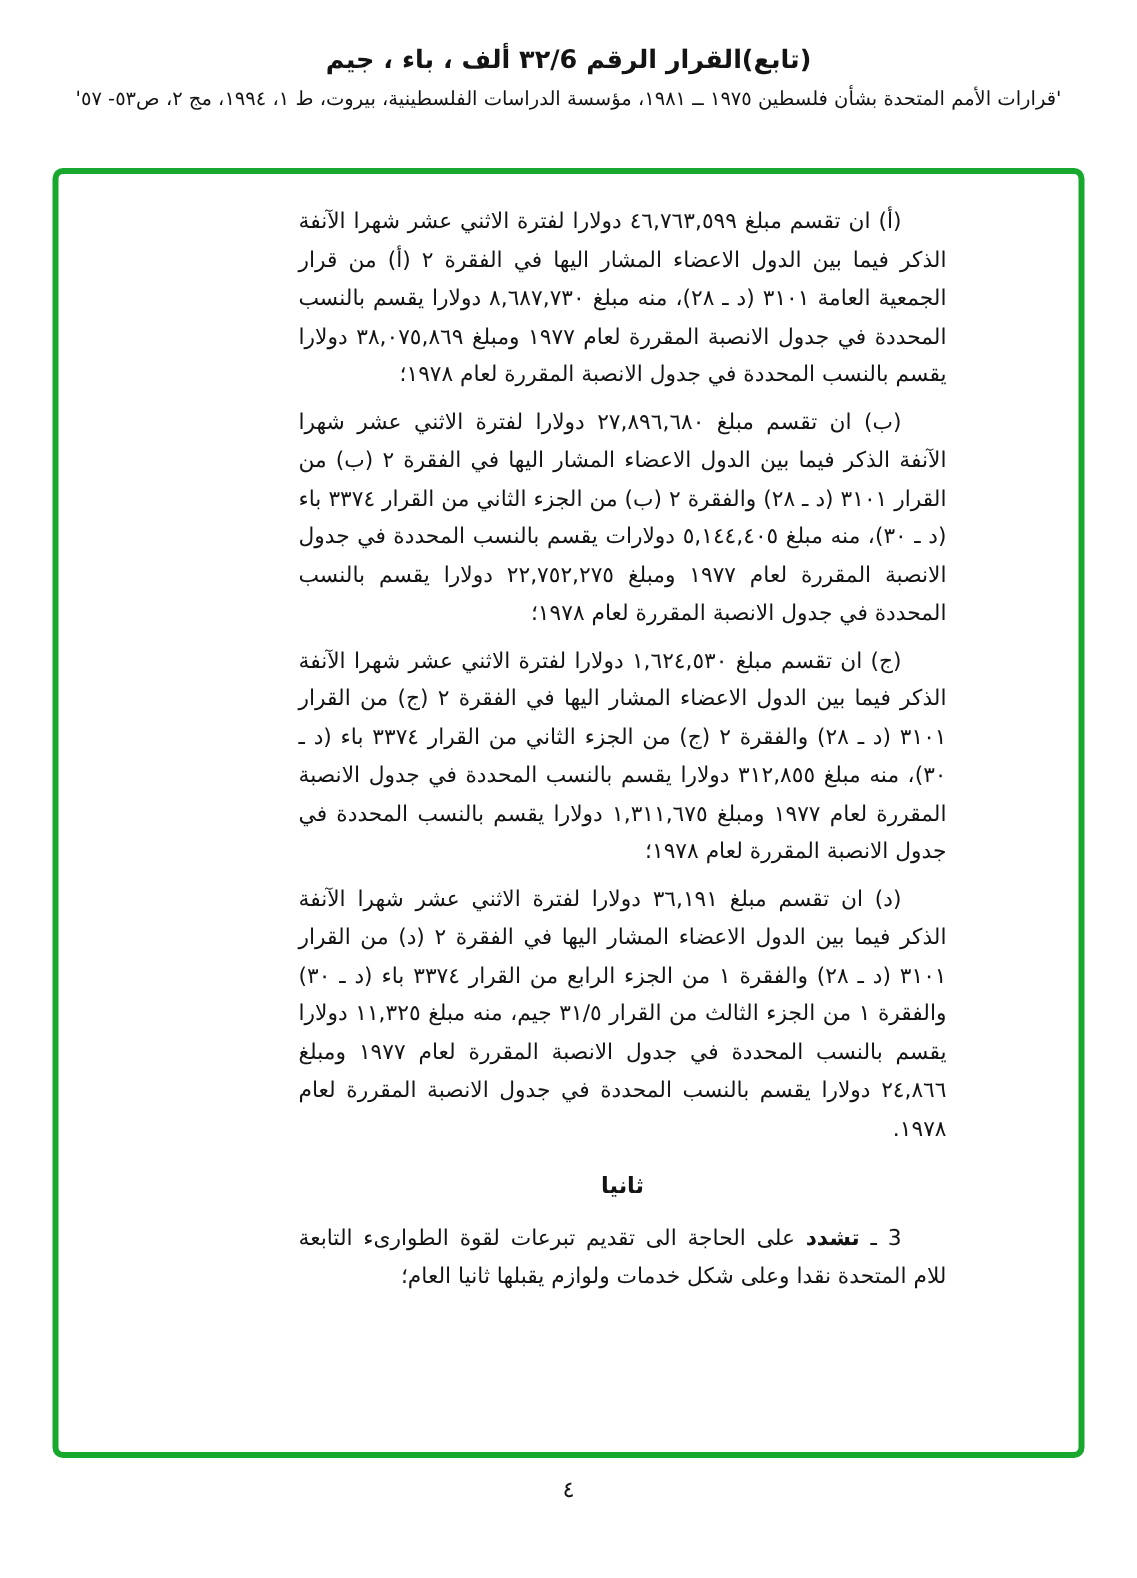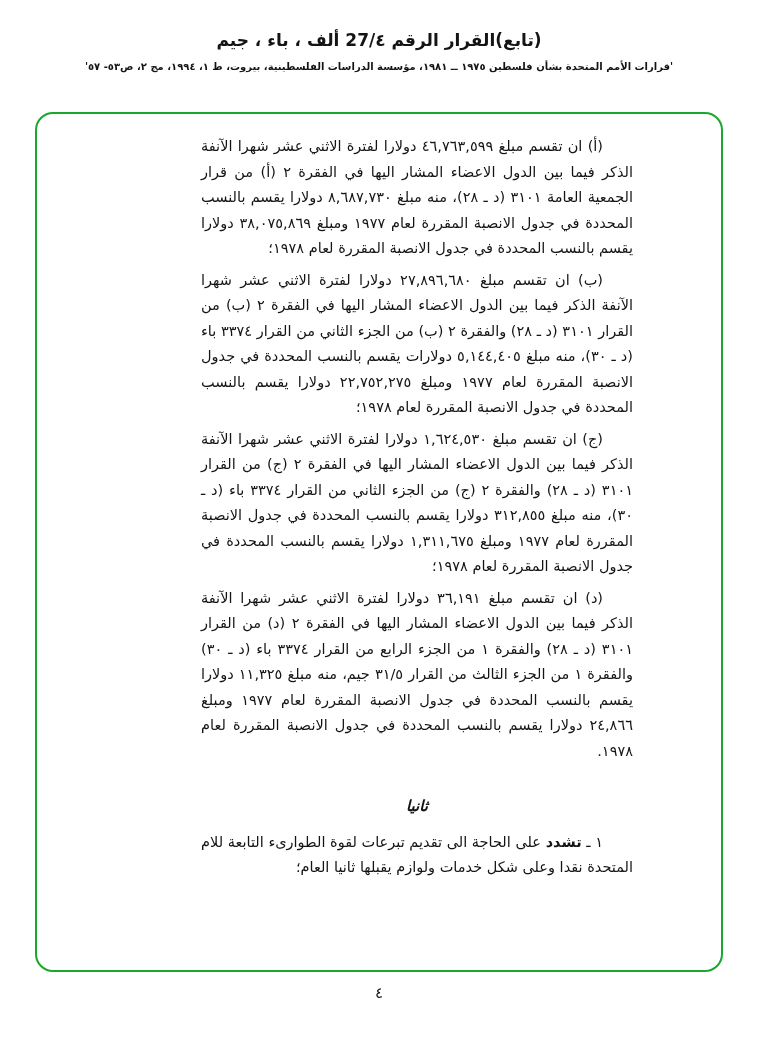--- a/index.html
+++ b/index.html
@@ -21,56 +21,55 @@
     text-align: center;
     padding-top: 28px;
   }
   .doc-title {
     font-size: 17px;
     font-weight: bold;
     letter-spacing: 0.2px;
     line-height: 24px;
   }
   .doc-source {
-    font-size: 10px;
-    font-weight: bold;
+    font-size: 13px;
+    font-weight: normal;
     margin-top: 8px;
     line-height: 14px;
   }
   .decision-frame {
     position: absolute;
     left: 35px;
     top: 112px;
     width: 688px;
     height: 860px;
     box-sizing: border-box;
-    border: 2px solid #ec4899;
-    border-radius: 18px;
+    border: 4px solid #ec4899;
+    border-radius: 7px;
     background: #ffffff;
   }
   .decision-body {
     position: absolute;
     top: 20px;
     right: 88px;
     width: 432px;
     direction: rtl;
     text-align: justify;
     font-size: 14.5px;
     line-height: 25.5px;
   }
   .decision-body p {
     margin: 0 0 6px 0;
     text-indent: 30px;
   }
   .section-heading {
     text-align: center;
     font-weight: bold;
     font-size: 15px;
-    margin: 30px 0 10px 0;
-    font-style: italic;
+    margin: 12px 0 10px 0;
   }
   .section-item {
     margin: 0;
     text-indent: 14px;
   }
   .bold-word {
     font-weight: bold;
     margin-top: 17px;
   }
   .page-number {
@@ -81,37 +80,37 @@
     text-align: center;
     font-size: 15px;
   }
 </style>
 </head>
 <body>
 
 <div class="page">
 
   <div class="doc-header">
-    <div class="doc-title">(تابع)القرار الرقم 27/٤ ألف ، باء ، جيم</div>
+    <div class="doc-title">(تابع)القرار الرقم ٣٢/6 ألف ، باء ، جيم</div>
     <div class="doc-source">'قرارات الأمم المتحدة بشأن فلسطين ١٩٧٥ ــ ١٩٨١، مؤسسة الدراسات الفلسطينية، بيروت، ط ١، ١٩٩٤، مج ٢، ص٥٣- ٥٧'</div>
   </div>
 
   <div class="decision-frame" style="border-color: rgb(23, 168, 45);">
     <div class="decision-body">
 
       <p>(أ) ان تقسم مبلغ ٤٦,٧٦٣,٥٩٩ دولارا لفترة الاثني عشر شهرا الآنفة الذكر فيما بين الدول الاعضاء المشار اليها في الفقرة ٢ (أ) من قرار الجمعية العامة ٣١٠١ (د ـ ٢٨)، منه مبلغ ٨,٦٨٧,٧٣٠ دولارا يقسم بالنسب المحددة في جدول الانصبة المقررة لعام ١٩٧٧ ومبلغ ٣٨,٠٧٥,٨٦٩ دولارا يقسم بالنسب المحددة في جدول الانصبة المقررة لعام ١٩٧٨؛</p>
 
       <p>(ب) ان تقسم مبلغ ٢٧,٨٩٦,٦٨٠ دولارا لفترة الاثني عشر شهرا الآنفة الذكر فيما بين الدول الاعضاء المشار اليها في الفقرة ٢ (ب) من القرار ٣١٠١ (د ـ ٢٨) والفقرة ٢ (ب) من الجزء الثاني من القرار ٣٣٧٤ باء (د ـ ٣٠)، منه مبلغ ٥,١٤٤,٤٠٥ دولارات يقسم بالنسب المحددة في جدول الانصبة المقررة لعام ١٩٧٧ ومبلغ ٢٢,٧٥٢,٢٧٥ دولارا يقسم بالنسب المحددة في جدول الانصبة المقررة لعام ١٩٧٨؛</p>
 
       <p>(ج) ان تقسم مبلغ ١,٦٢٤,٥٣٠ دولارا لفترة الاثني عشر شهرا الآنفة الذكر فيما بين الدول الاعضاء المشار اليها في الفقرة ٢ (ج) من القرار ٣١٠١ (د ـ ٢٨) والفقرة ٢ (ج) من الجزء الثاني من القرار ٣٣٧٤ باء (د ـ ٣٠)، منه مبلغ ٣١٢,٨٥٥ دولارا يقسم بالنسب المحددة في جدول الانصبة المقررة لعام ١٩٧٧ ومبلغ ١,٣١١,٦٧٥ دولارا يقسم بالنسب المحددة في جدول الانصبة المقررة لعام ١٩٧٨؛</p>
 
       <p>(د) ان تقسم مبلغ ٣٦,١٩١ دولارا لفترة الاثني عشر شهرا الآنفة الذكر فيما بين الدول الاعضاء المشار اليها في الفقرة ٢ (د) من القرار ٣١٠١ (د ـ ٢٨) والفقرة ١ من الجزء الرابع من القرار ٣٣٧٤ باء (د ـ ٣٠) والفقرة ١ من الجزء الثالث من القرار ٣١/٥ جيم، منه مبلغ ١١,٣٢٥ دولارا يقسم بالنسب المحددة في جدول الانصبة المقررة لعام ١٩٧٧ ومبلغ ٢٤,٨٦٦ دولارا يقسم بالنسب المحددة في جدول الانصبة المقررة لعام ١٩٧٨.</p>
 
       <div class="section-heading">ثانيا</div>
 
-      <p class="section-item"><span>١ ـ </span><span class="bold-word">تشدد</span><span> على الحاجة الى تقديم تبرعات لقوة الطوارىء التابعة للام المتحدة نقدا وعلى شكل خدمات ولوازم يقبلها ثانيا العام؛</span></p>
+      <p class="section-item"><span>3 ـ </span><span class="bold-word">تشدد</span><span> على الحاجة الى تقديم تبرعات لقوة الطوارىء التابعة للام المتحدة نقدا وعلى شكل خدمات ولوازم يقبلها ثانيا العام؛</span></p>
 
     </div>
   </div>
 
   <div class="page-number">٤</div>
 
 </div>
 
 </body></html>

